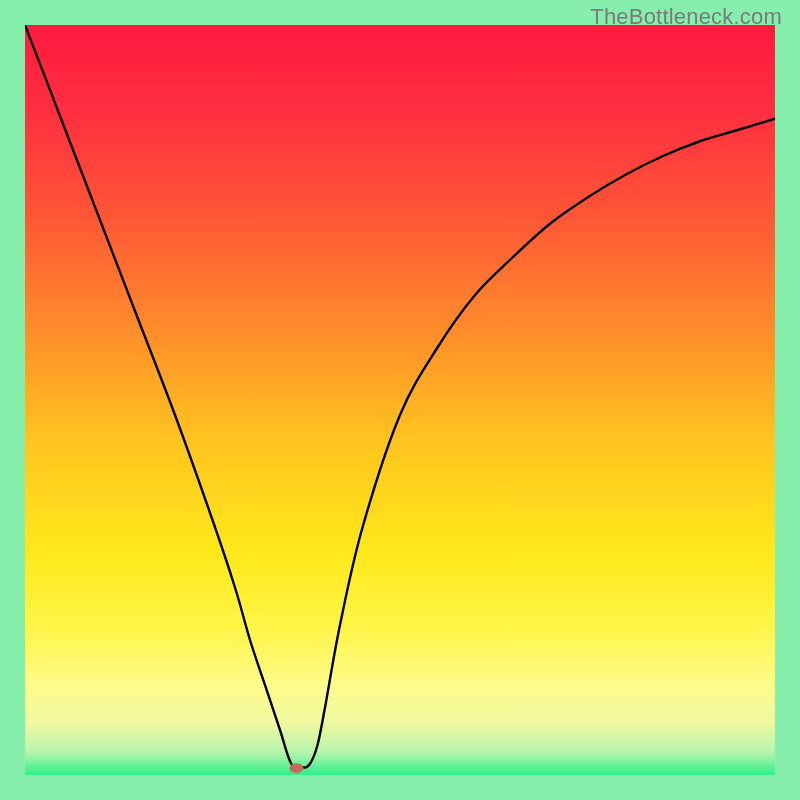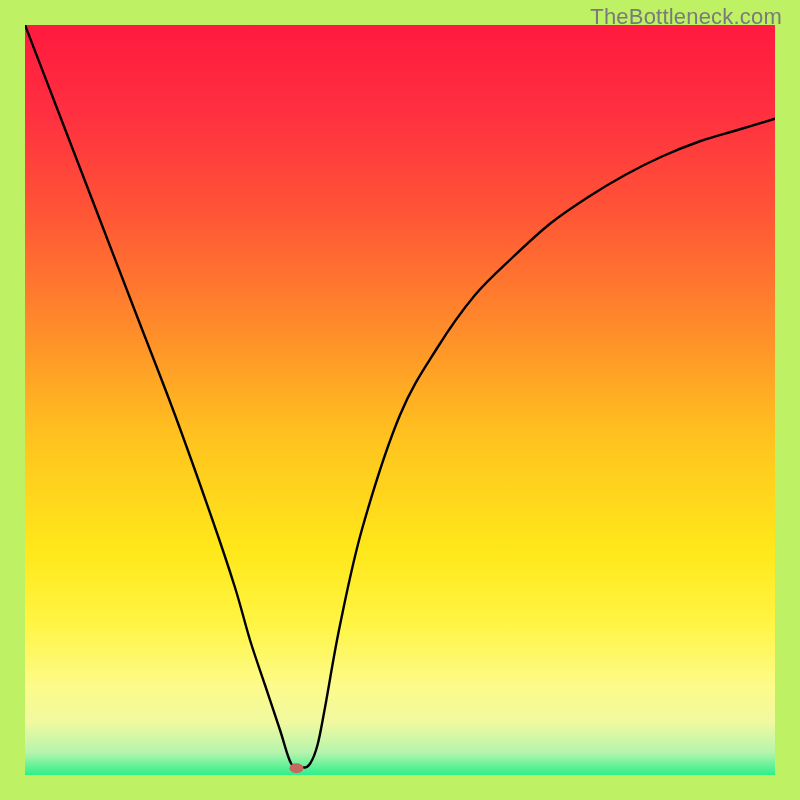--- a/index.html
+++ b/index.html
@@ -7,21 +7,21 @@
     padding: 0;
     width: 800px;
     height: 800px;
     background: #000;
     font-family: Arial, Helvetica, sans-serif;
   }
   .container {
     position: relative;
     width: 800px;
     height: 800px;
-    background: #bef264;
+    background: #86efac;
   }
   .watermark {
     position: absolute;
     top: 4px;
     right: 18px;
     color: #7a7a7a;
     font-size: 22px;
     font-weight: 500;
     z-index: 10;
     letter-spacing: 0.2px;

